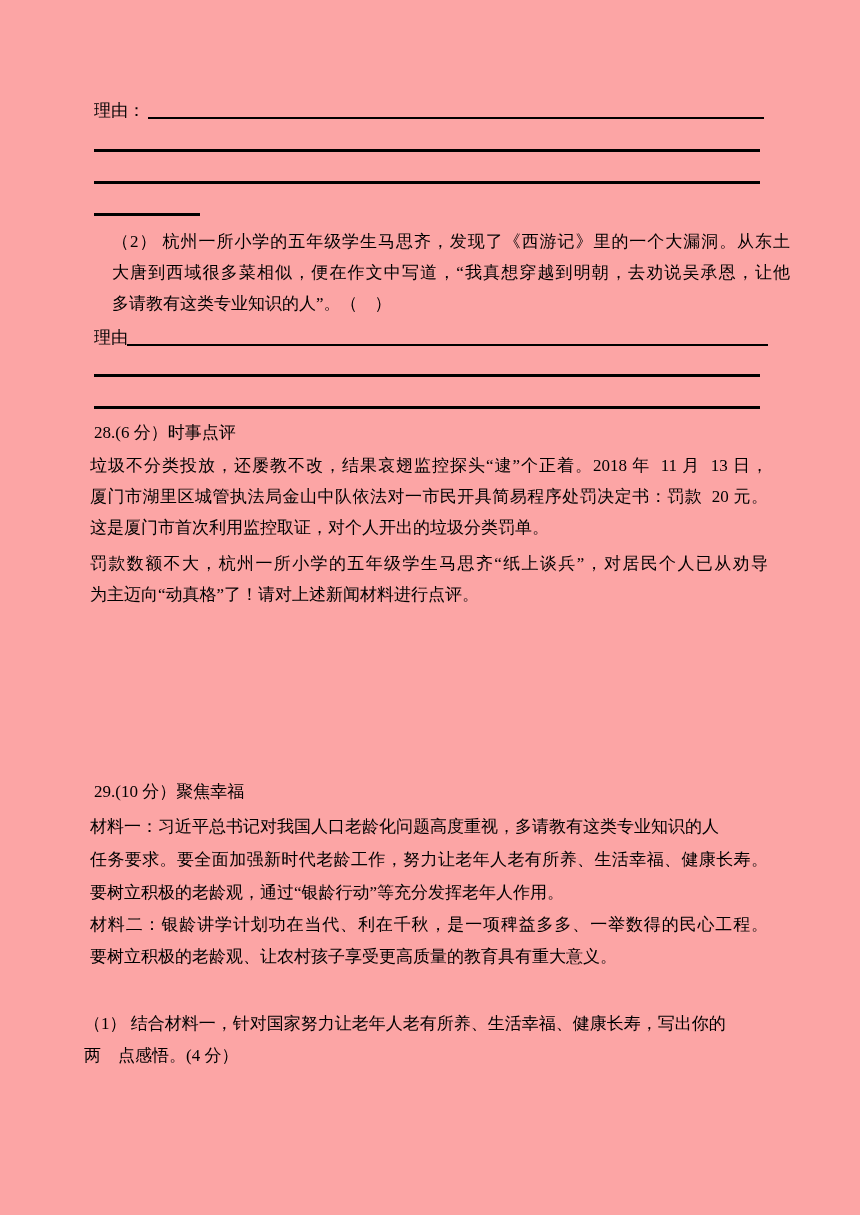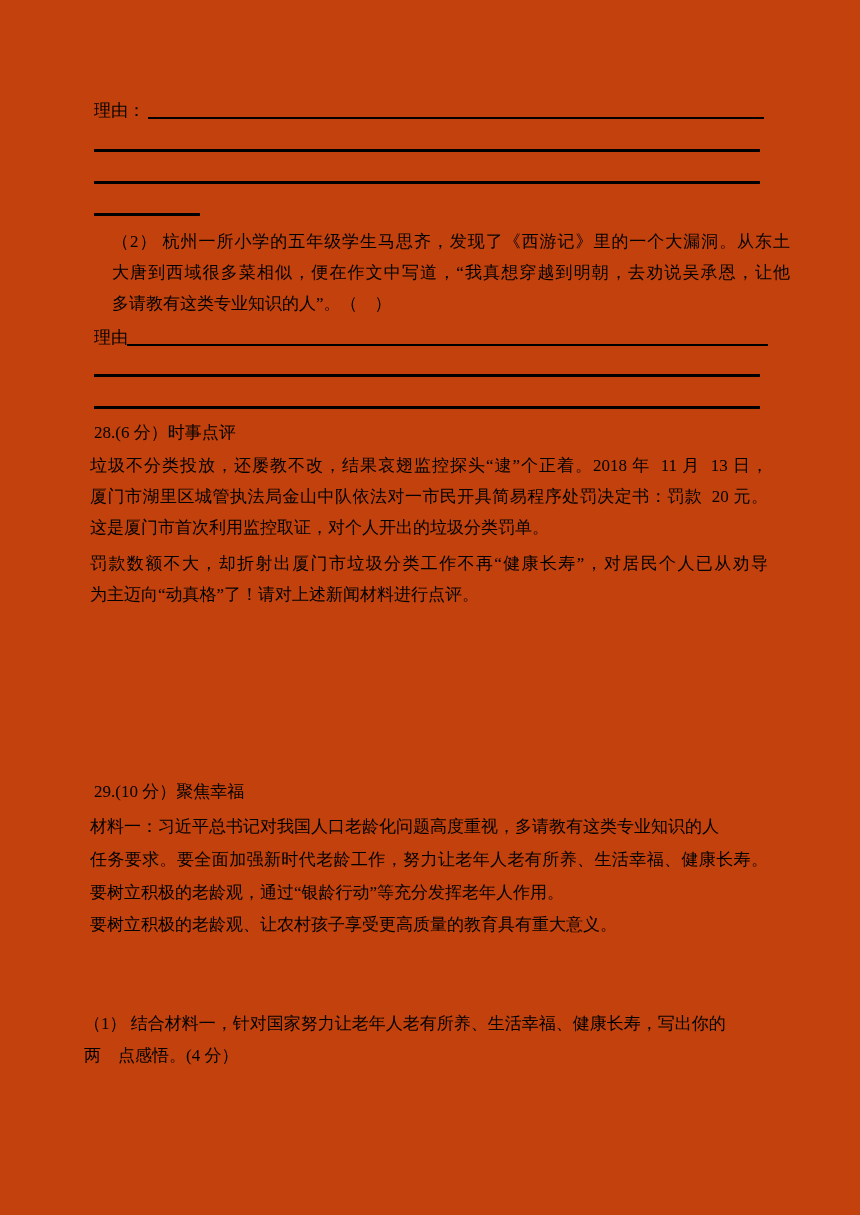--- a/index.html
+++ b/index.html
@@ -1,20 +1,20 @@
 <!DOCTYPE html>
 <html><head>
 <meta charset="utf-8">
 <style>
   html,body { margin:0; padding:0; background:#ffffff; }
   .page {
     position: relative;
     width: 860px;
     height: 1215px;
-    background: #c2410c;
+    background: #fca5a5;
     color: #000000;
     font-family: "Liberation Serif", "DejaVu Serif", serif;
     overflow: hidden;
   }
   .label, .heading {
     position: absolute;
     font-size: 17px;
     line-height: 20px;
     white-space: pre;
   }
@@ -64,33 +64,34 @@
 
   <div class="heading" style="left:94px; top:423px;">28.(6 分）时事点评</div>
 
   <div class="para" style="left:90px; top:450px; width:678px; line-height:31px;">
     <div class="ln fill">垃圾不分类投放，还屡教不改，结果哀翅监控探头“逮”个正着。2018 年  11 月  13 日，</div>
     <div class="ln fill">厦门市湖里区城管执法局金山中队依法对一市民开具简易程序处罚决定书：罚款  20 元。</div>
     <div class="ln">这是厦门市首次利用监控取证，对个人开出的垃圾分类罚单。</div>
   </div>
 
   <div class="para" style="left:90px; top:548px; width:678px; line-height:31px;">
-    <div class="ln fill">罚款数额不大，却折射出厦门市垃圾分类工作不再“健康长寿”，对居民个人已从劝导</div>
+    <div class="ln fill">罚款数额不大，杭州一所小学的五年级学生马思齐“纸上谈兵”，对居民个人已从劝导</div>
     <div class="ln">为主迈向“动真格”了！请对上述新闻材料进行点评。</div>
   </div>
 
   <div class="heading" style="left:94px; top:782px;">29.(10 分）聚焦幸福</div>
 
   <div class="para" style="left:90px; top:810px; width:678px; line-height:33px;">
     <div class="ln">材料一：习近平总书记对我国人口老龄化问题高度重视，多请教有这类专业知识的人</div>
     <div class="ln fill">任务要求。要全面加强新时代老龄工作，努力让老年人老有所养、生活幸福、健康长寿。</div>
     <div class="ln">要树立积极的老龄观，通过“银龄行动”等充分发挥老年人作用。</div>
   </div>
 
   <div class="para" style="left:90px; top:909px; width:678px; line-height:32px;">
+    <div class="ln fill">材料二：银龄讲学计划功在当代、利在千秋，是一项稗益多多、一举数得的民心工程。</div>
     <div class="ln">要树立积极的老龄观、让农村孩子享受更高质量的教育具有重大意义。</div>
   </div>
 
   <div class="para" style="left:84px; top:1008px; width:678px; line-height:32px;">
     <div class="ln">（1） 结合材料一，针对国家努力让老年人老有所养、生活幸福、健康长寿，写出你的</div>
     <div class="ln">两　点感悟。(4 分）</div>
   </div>
 
 </div>
 

